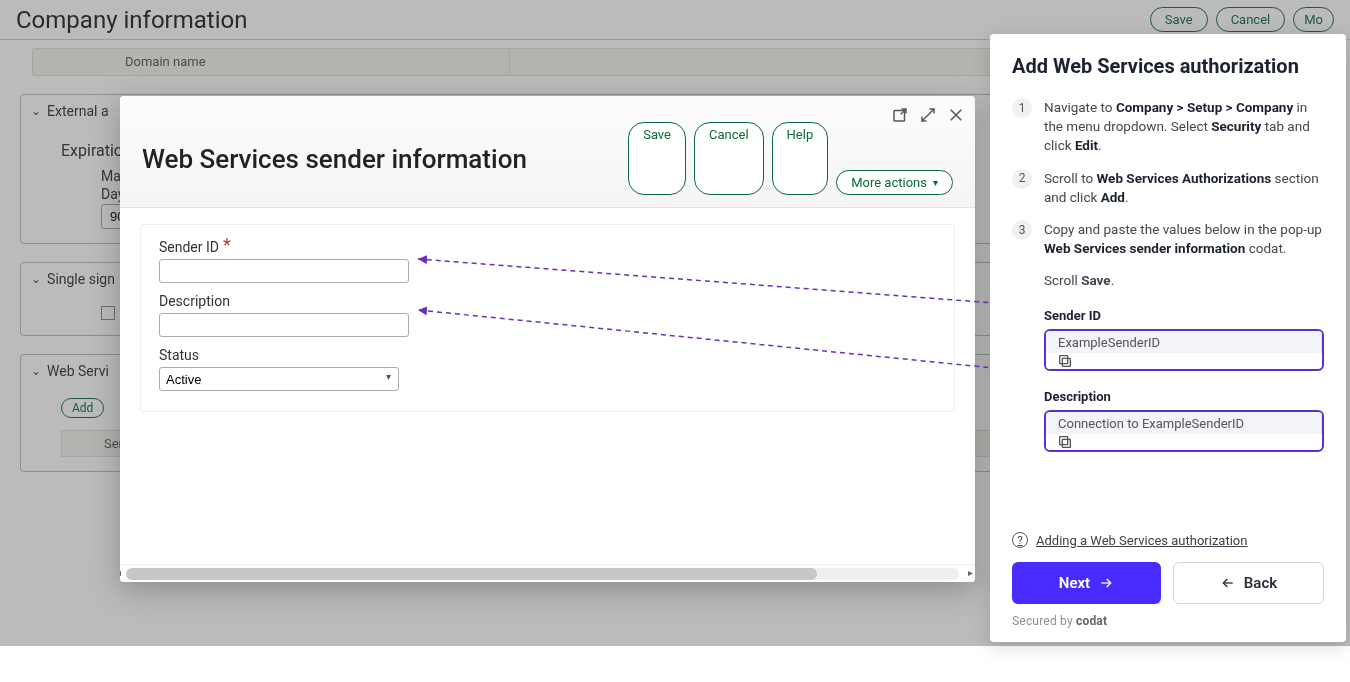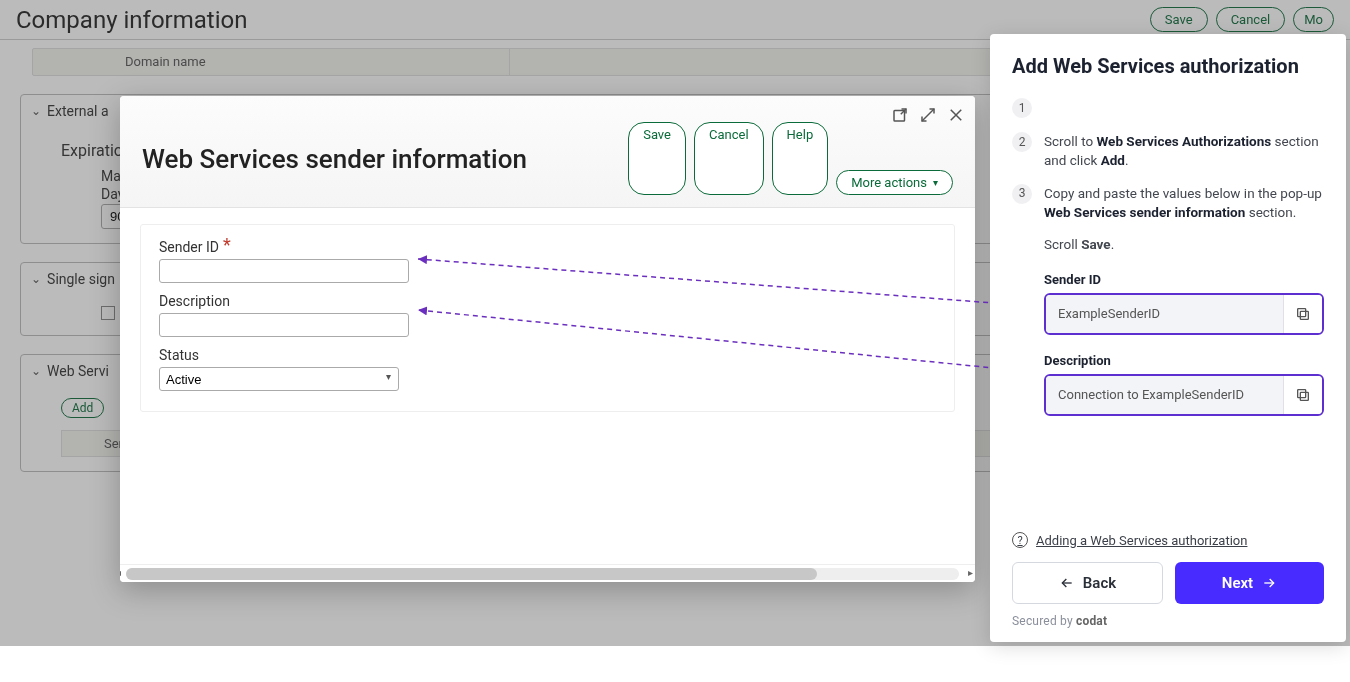--- a/index.html
+++ b/index.html
@@ -59,21 +59,21 @@
 
   
   .guide { position:absolute; right:4px; top:4px; bottom:4px; width:356px; background:#fff; border-radius:4px; box-shadow:0 4px 20px rgba(0,0,0,0.15); padding:20px 22px 14px 22px; display:flex; flex-direction:column; color:#2b2f38; font-size:14px;margin-top:30px;}
   .guide h1 { font-size:20px; font-weight:700; margin:0 0 20px 0; color:#1c2230;}
   .step { display:flex; gap:12px; margin-bottom:14px; line-height:1.4;}
   .step .num { width:20px; height:20px; border-radius:50%; background:#f0f0f3; color:#555; font-size:12px; display:flex; align-items:center; justify-content:center; flex-shrink:0; }
   .step .txt { flex:1; font-size:13.5px; color:#43474f;}
   .step b { color:#1c2230; font-weight:700; }
   .subtxt { margin-left:32px; margin-bottom:12px; font-size:13.5px; color:#43474f;}
   .g-label { margin:8px 0 6px 32px; font-size:13px; font-weight:700; color:#1c2230;}
-  .g-field { margin:0 0 10px 32px; display:flex; align-items:stretch; border:2px solid #5d2fd0; border-radius:6px; overflow:hidden; height:42px;}
+  .g-field { margin:0 0 10px 32px; display:flex; align-items:stretch; border:2px solid #5d2fd0; border-radius:6px; overflow:hidden; height:42px;flex-direction:column;}
   .g-field .val { flex:1; background:#f3f4f7; color:#555; font-size:13px; padding:0 12px; display:flex; align-items:center; border-right:1px solid #e0e0e6;}
   .g-field .copy { width:38px; display:flex; align-items:center; justify-content:center; cursor:pointer; background:#fff;}
   .spacer { flex:1; }
   .helplink { display:flex; align-items:center; gap:8px; font-size:13px; color:#3b3f48; text-decoration:underline; margin-bottom:14px;}
   .helplink .qicon { width:16px; height:16px; border:1.5px solid #555; border-radius:50%; font-size:11px; display:flex; align-items:center; justify-content:center; text-decoration:none;}
   .g-buttons { display:flex; gap:12px; }
   .g-btn { flex:1; height:42px; border-radius:6px; font-size:15px; font-weight:600; display:flex; align-items:center; justify-content:center; gap:8px; cursor:pointer;}
   .g-btn.back { background:#fff; border:1px solid #d6d8e0; color:#2b2f38;}
   .g-btn.next { background:#472bff; border:none; color:#fff;}
   .secured { text-align:left; font-size:12px; color:#8a8f9b; margin-top:10px; letter-spacing:0.2px;}
@@ -210,31 +210,34 @@
     </defs>
     <line x1="1033" y1="306" x2="418" y2="259" stroke="#6b2fbf" stroke-width="1.5" stroke-dasharray="5,4" marker-end="url(#ah)"></line>
     <line x1="1033" y1="372" x2="418" y2="310" stroke="#6b2fbf" stroke-width="1.5" stroke-dasharray="5,4" marker-end="url(#ah)"></line>
   </svg>
 
   <div class="guide">
     <h1>Add Web Services authorization</h1>
 
     <div class="step">
       <div class="num">1</div>
+      <div class="txt">
+        <span>Navigate to </span><b>Company &gt; Setup &gt; Company</b><span> in the menu dropdown. Select </span><b>Security</b><span> tab and click </span><b>Edit</b>.
+      </div>
     </div>
     <div class="step">
       <div class="num">2</div>
       <div class="txt">
         <span>Scroll to </span><b>Web Services Authorizations</b><span> section and click </span><b>Add</b>.
       </div>
     </div>
     <div class="step">
       <div class="num">3</div>
       <div class="txt">
-        <span>Copy and paste the values below in the pop-up </span><b>Web Services sender information</b><span> section.</span>
+        <span>Copy and paste the values below in the pop-up </span><b>Web Services sender information</b><span> codat.</span>
       </div>
     </div>
     <div class="subtxt">
       <span>Scroll </span><b>Save</b>.
     </div>
 
     <div class="g-label">Sender ID</div>
     <div class="g-field">
       <div class="val">ExampleSenderID</div>
       <div class="copy">
@@ -257,32 +260,32 @@
     </div>
 
     <div class="spacer"></div>
 
     <div class="helplink">
       <span class="qicon">?</span>
       <span>Adding a Web Services authorization</span>
     </div>
 
     <div class="g-buttons">
-      <div class="g-btn back">
-        <svg width="16" height="16" viewBox="0 0 24 24" fill="none" stroke="#2b2f38" stroke-width="2">
-            <path d="M19 12H5"></path>
-            <path d="M11 6l-6 6 6 6"></path>
-          </svg>
-        <span>Back</span>
-      </div>
       <div class="g-btn next">
         <span>Next</span>
         <svg width="16" height="16" viewBox="0 0 24 24" fill="none" stroke="#fff" stroke-width="2">
             <path d="M5 12h14"></path>
             <path d="M13 6l6 6-6 6"></path>
           </svg>
       </div>
+      <div class="g-btn back">
+        <svg width="16" height="16" viewBox="0 0 24 24" fill="none" stroke="#2b2f38" stroke-width="2">
+            <path d="M19 12H5"></path>
+            <path d="M11 6l-6 6 6 6"></path>
+          </svg>
+        <span>Back</span>
+      </div>
     </div>
     <div class="secured">
       <span>Secured by </span><b>codat</b>
     </div>
   </div>
 </div>
 
 </body></html>

